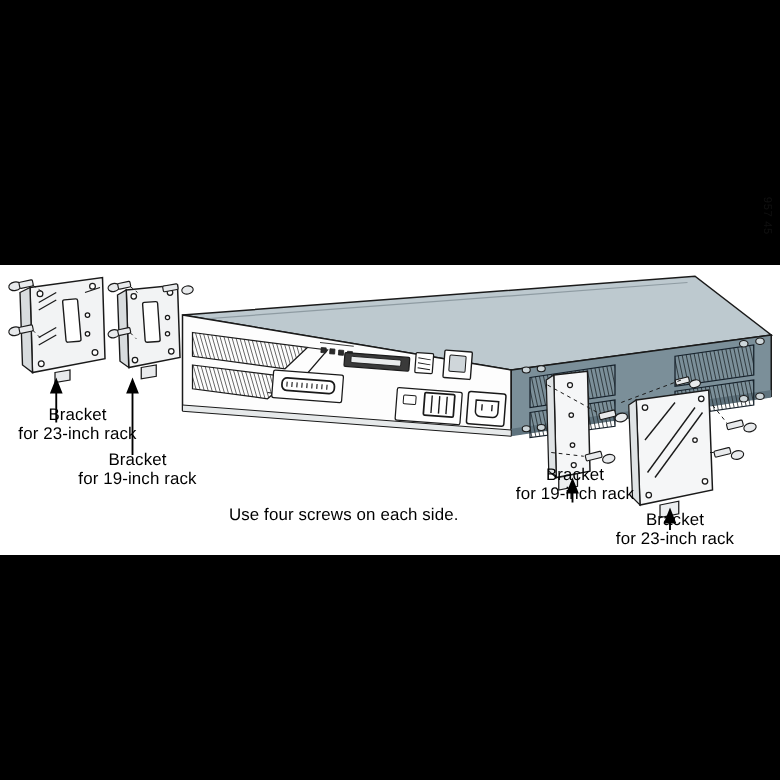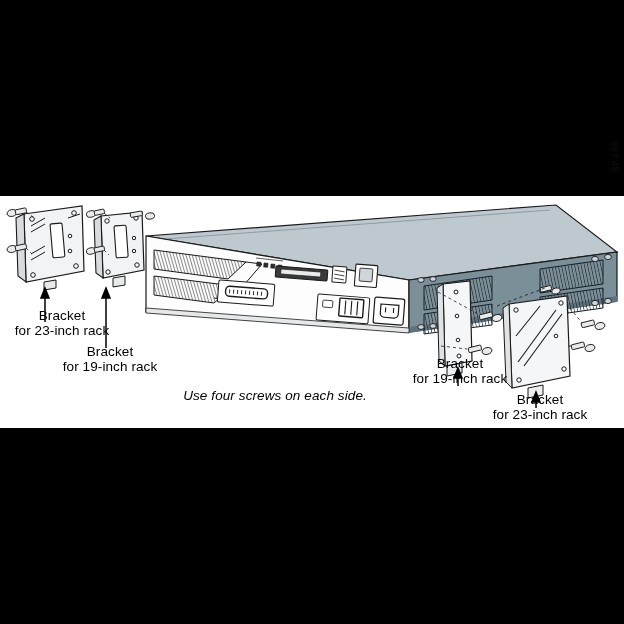--- a/index.html
+++ b/index.html
@@ -1,19 +1,19 @@
 <!DOCTYPE html>
 <html><head>
 <meta charset="utf-8">
 <style>
   html,body{margin:0;padding:0;background:#000;}
   body{width:624px;height:624px;position:relative;overflow:hidden;
        font-family:"Liberation Sans",sans-serif;}
 
-  #stage{position:absolute;left:0;top:0;width:624px;height:528px;background:#000;}
+  #stage{position:absolute;left:0;top:16px;width:624px;height:528px;background:#000;}
 
   
   #canvas{position:absolute;left:0;top:196px;width:624px;height:232px;
           background:#ffffff;overflow:hidden;}
 
   .lbl{position:absolute;color:#000;font-size:13.5px;line-height:15px;
        white-space:pre;letter-spacing:.1px;}
   .lbl.c{text-align:center;}
 
   .figid{position:absolute;right:4px;top:172px;font-size:9px;color:#111;
@@ -289,18 +289,18 @@
 
     <div class="lbl c" style="left:48px;top:148px;width:124px;">Bracket
 for 19-inch rack</div>
 
     <div class="lbl c" style="left:398px;top:160px;width:124px;">Bracket
 for 19-inch rack</div>
 
     <div class="lbl c" style="left:478px;top:196px;width:124px;">Bracket
 for 23-inch rack</div>
 
-    <div class="lbl c" style="left:150px;top:192px;width:250px;font-style:italic;">Use four screws on each side.</div>
+    <div class="lbl c" style="left:150px;top:192px;width:250px;">Use four screws on each side.</div>
   </div>
 
   <div class="figid">957 45</div>
 
 </div>
 
 </body></html>

